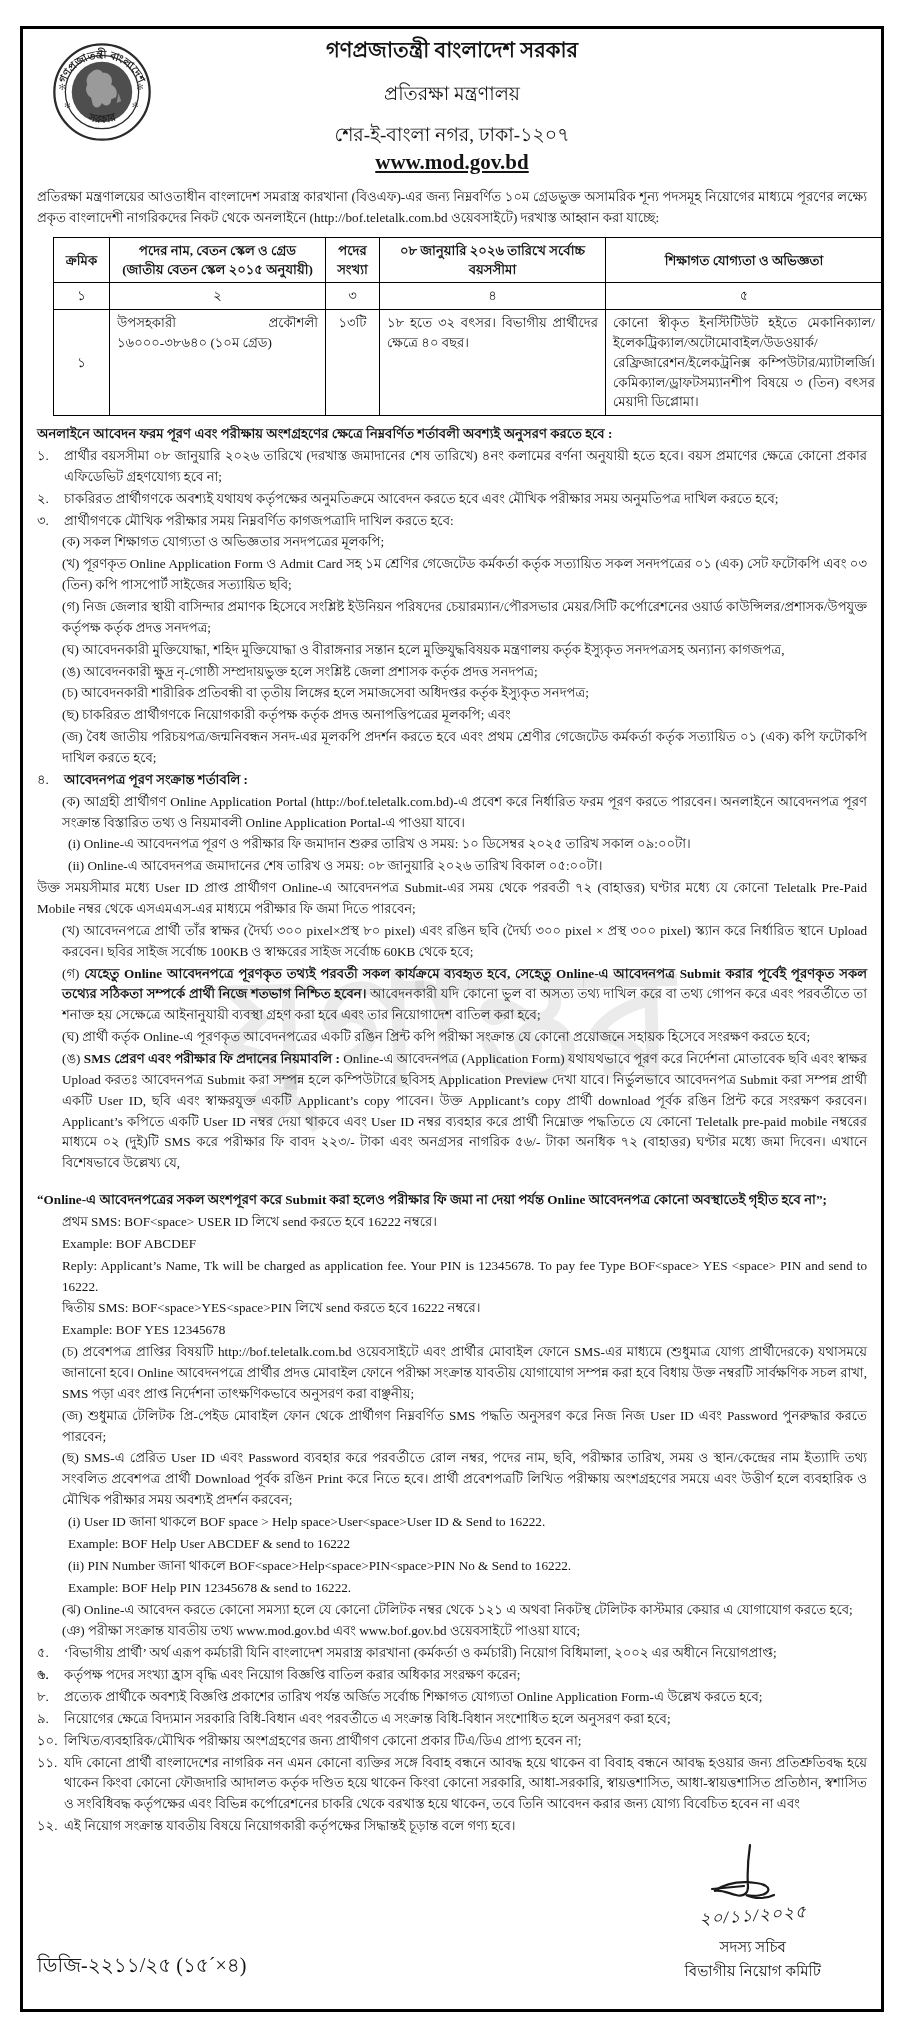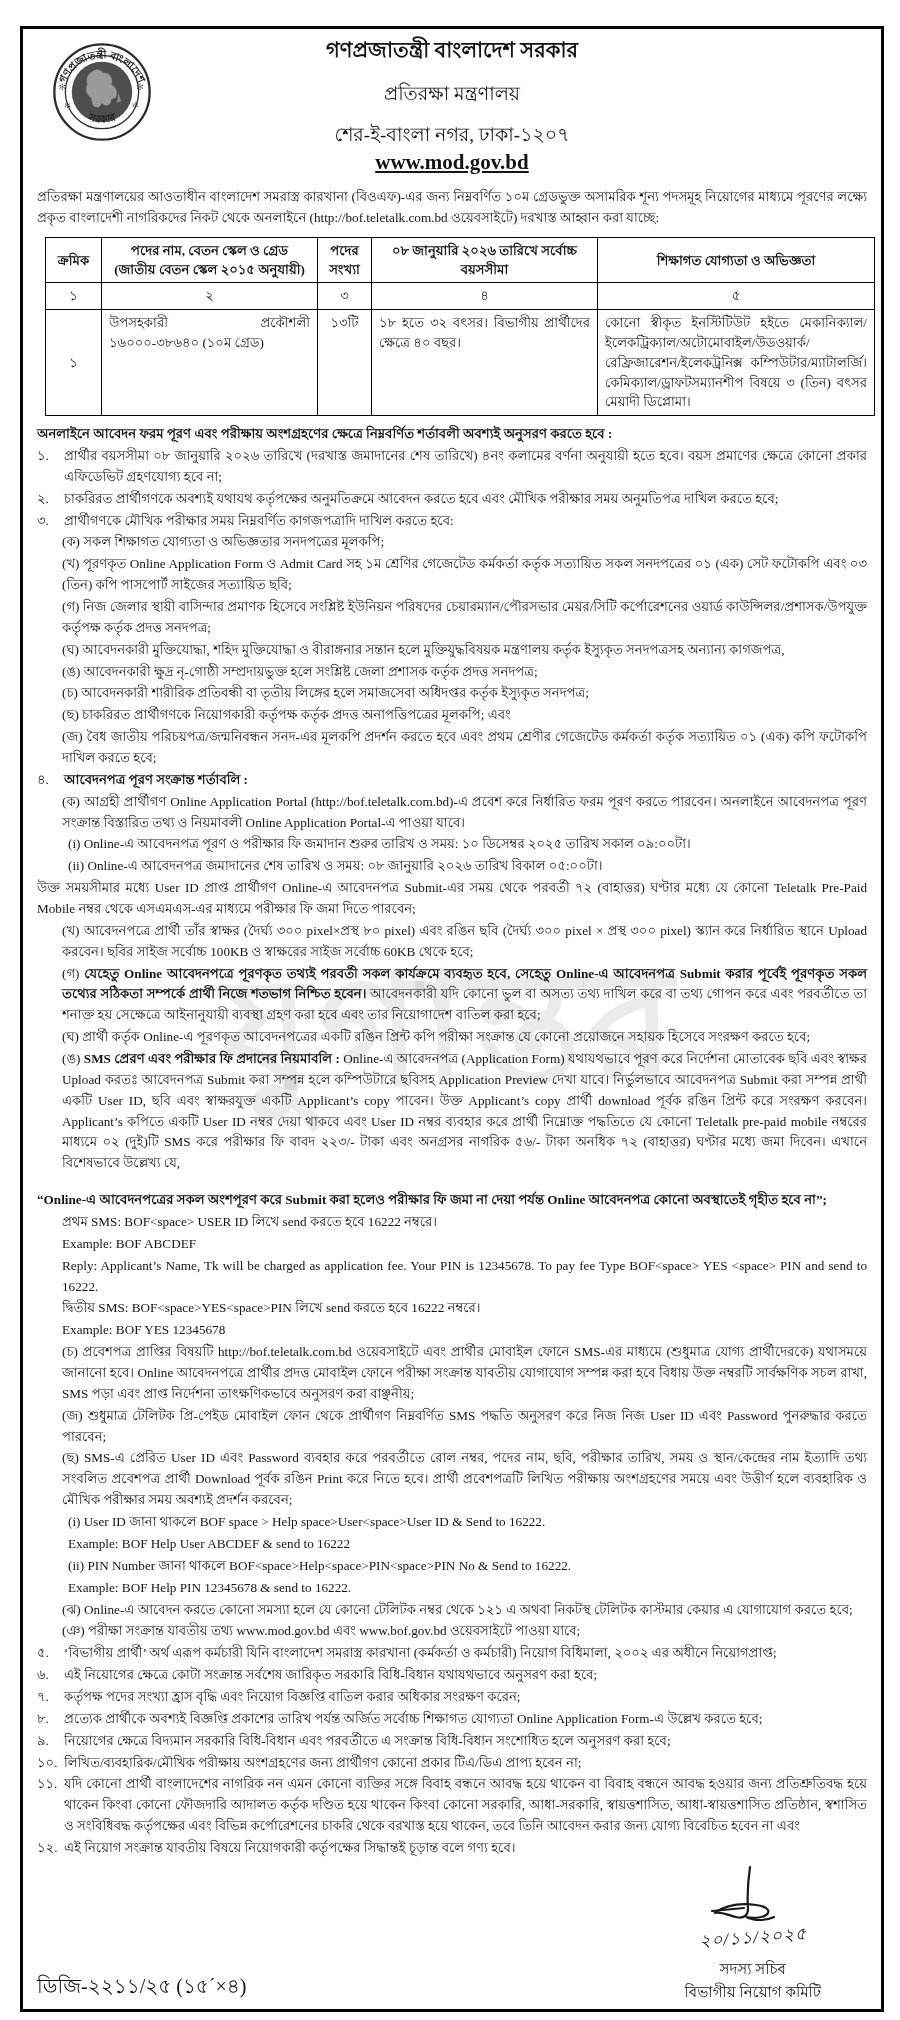--- a/index.html
+++ b/index.html
@@ -15,21 +15,21 @@
     background:#fff;
   }
   
   .hdr{position:relative;text-align:center;padding:2px 0 4px 0;}
   .seal{position:absolute;left:10px;top:2px;width:110px;height:110px;}
   .t1{font-size:21px;font-weight:bold;line-height:1.32;}
   .t2,.t3{font-size:19px;line-height:1.32;margin-top:16px;}
   .site{font-size:21px;font-weight:bold;text-decoration:underline;line-height:1.45;}
   .intro{text-align:justify;margin:6px 0 8px 0;}
   
-  table{border-collapse:collapse;width:100%;table-layout:fixed;margin:2px 0 8px 8px;padding-left:20px;}
+  table{border-collapse:collapse;width:100%;table-layout:fixed;margin:2px 0 8px 16px;padding-left:20px;}
   th,td{border:1.6px solid #000;padding:3px 7px;vertical-align:middle;}
   th{font-weight:bold;text-align:center;line-height:1.45;}
   td{line-height:1.5;}
   .c{text-align:center;}
   .j{text-align:justify;vertical-align:top;}
   
   .blk{margin:1px 0;text-align:justify;}
   .h{font-weight:bold;text-align:left;margin-top:4px;}
   .l0{position:relative;padding-left:27px;}
   .l0 .lbl{position:absolute;left:0;top:0;}
@@ -158,21 +158,21 @@
       <div class="blk l1"><span>(চ) প্রবেশপত্র প্রাপ্তির বিষয়টি </span><span class="u">http://bof.teletalk.com.bd</span><span> ওয়েবসাইটে এবং প্রার্থীর মোবাইল ফোনে SMS-এর মাধ্যমে (শুধুমাত্র যোগ্য প্রার্থীদেরকে) যথাসময়ে জানানো হবে। Online আবেদনপত্রে প্রার্থীর প্রদত্ত মোবাইল ফোনে পরীক্ষা সংক্রান্ত যাবতীয় যোগাযোগ সম্পন্ন করা হবে বিধায় উক্ত নম্বরটি সার্বক্ষণিক সচল রাখা, SMS পড়া এবং প্রাপ্ত নির্দেশনা তাৎক্ষণিকভাবে অনুসরণ করা বাঞ্ছনীয়;</span></div>
       <div class="blk l1"><span>(জ) শুধুমাত্র টেলিটক প্রি-পেইড মোবাইল ফোন থেকে প্রার্থীগণ নিম্নবর্ণিত SMS পদ্ধতি অনুসরণ করে নিজ নিজ User ID এবং Password পুনরুদ্ধার করতে পারবেন;</span></div>
       <div class="blk l1"><span>(ছ) SMS-এ প্রেরিত User ID এবং Password ব্যবহার করে পরবর্তীতে রোল নম্বর, পদের নাম, ছবি, পরীক্ষার তারিখ, সময় ও স্থান/কেন্দ্রের নাম ইত্যাদি তথ্য সংবলিত প্রবেশপত্র প্রার্থী Download পূর্বক রঙিন Print করে নিতে হবে। প্রার্থী প্রবেশপত্রটি লিখিত পরীক্ষায় অংশগ্রহণের সময়ে এবং উত্তীর্ণ হলে ব্যবহারিক ও মৌখিক পরীক্ষার সময় অবশ্যই প্রদর্শন করবেন;</span></div>
       <div class="blk l2"><span>(i) User ID জানা থাকলে BOF space &gt; Help space&gt;User&lt;space&gt;User ID &amp; Send to 16222.</span></div>
       <div class="blk l2"><span>Example: BOF Help User ABCDEF &amp; send to 16222</span></div>
       <div class="blk l2"><span>(ii) PIN Number জানা থাকলে BOF&lt;space&gt;Help&lt;space&gt;PIN&lt;space&gt;PIN No &amp; Send to 16222.</span></div>
       <div class="blk l2"><span>Example: BOF Help PIN 12345678 &amp; send to 16222.</span></div>
       <div class="blk l1"><span>(ঝ) Online-এ আবেদন করতে কোনো সমস্যা হলে যে কোনো টেলিটক নম্বর থেকে ১২১ এ অথবা নিকটস্থ টেলিটক কাস্টমার কেয়ার এ যোগাযোগ করতে হবে;</span></div>
       <div class="blk l1"><span>(ঞ) পরীক্ষা সংক্রান্ত যাবতীয় তথ্য </span><span class="u">www.mod.gov.bd</span><span> এবং </span><span class="u">www.bof.gov.bd</span><span> ওয়েবসাইটে পাওয়া যাবে;</span></div>
       <div class="blk l0"><span class="lbl">৫.</span><span>‘বিভাগীয় প্রার্থী’ অর্থ এরূপ কর্মচারী যিনি বাংলাদেশ সমরাস্ত্র কারখানা (কর্মকর্তা ও কর্মচারী) নিয়োগ বিধিমালা, ২০০২ এর অধীনে নিয়োগপ্রাপ্ত;</span></div>
-      <div class="blk l0"><span class="lbl">৬.</span><span>এই নিয়োগের ক্ষেত্রে কোটা সংক্রান্ত সর্বশেষ জারিকৃত সরকারি বিধি-বিধান যথাযথভাবে অনুসরণ করা হবে;</span></div>
+      <div class="blk l0"><span class="lbl">৬.</span></div>
       <div class="blk l0"><span class="lbl">৭.</span><span>কর্তৃপক্ষ পদের সংখ্যা হ্রাস বৃদ্ধি এবং নিয়োগ বিজ্ঞপ্তি বাতিল করার অধিকার সংরক্ষণ করেন;</span></div>
       <div class="blk l0"><span class="lbl">৮.</span><span>প্রত্যেক প্রার্থীকে অবশ্যই বিজ্ঞপ্তি প্রকাশের তারিখ পর্যন্ত অর্জিত সর্বোচ্চ শিক্ষাগত যোগ্যতা Online Application Form-এ উল্লেখ করতে হবে;</span></div>
       <div class="blk l0"><span class="lbl">৯.</span><span>নিয়োগের ক্ষেত্রে বিদ্যমান সরকারি বিধি-বিধান এবং পরবর্তীতে এ সংক্রান্ত বিধি-বিধান সংশোধিত হলে অনুসরণ করা হবে;</span></div>
       <div class="blk l0"><span class="lbl">১০.</span><span>লিখিত/ব্যবহারিক/মৌখিক পরীক্ষায় অংশগ্রহণের জন্য প্রার্থীগণ কোনো প্রকার টিএ/ডিএ প্রাপ্য হবেন না;</span></div>
       <div class="blk l0"><span class="lbl">১১.</span><span>যদি কোনো প্রার্থী বাংলাদেশের নাগরিক নন এমন কোনো ব্যক্তির সঙ্গে বিবাহ বন্ধনে আবদ্ধ হয়ে থাকেন বা বিবাহ বন্ধনে আবদ্ধ হওয়ার জন্য প্রতিশ্রুতিবদ্ধ হয়ে থাকেন কিংবা কোনো ফৌজদারি আদালত কর্তৃক দণ্ডিত হয়ে থাকেন কিংবা কোনো সরকারি, আধা-সরকারি, স্বায়ত্তশাসিত, আধা-স্বায়ত্তশাসিত প্রতিষ্ঠান, স্বশাসিত ও সংবিধিবদ্ধ কর্তৃপক্ষের এবং বিভিন্ন কর্পোরেশনের চাকরি থেকে বরখাস্ত হয়ে থাকেন, তবে তিনি আবেদন করার জন্য যোগ্য বিবেচিত হবেন না এবং</span></div>
       <div class="blk l0"><span class="lbl">১২.</span><span>এই নিয়োগ সংক্রান্ত যাবতীয় বিষয়ে নিয়োগকারী কর্তৃপক্ষের সিদ্ধান্তই চূড়ান্ত বলে গণ্য হবে।</span></div>
     </div>
 
   <div class="footer">
     <div class="ref">ডিজি-২২১১/২৫ (১৫´×৪)</div>

